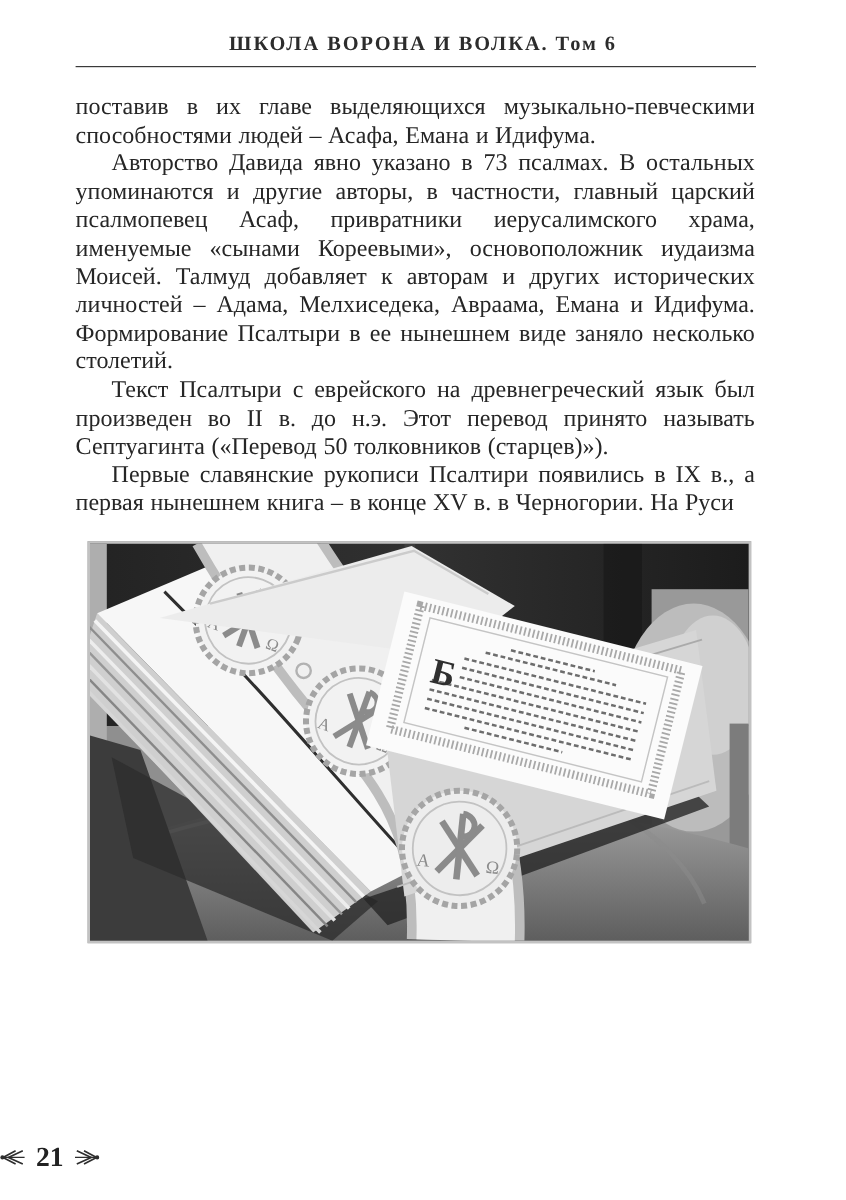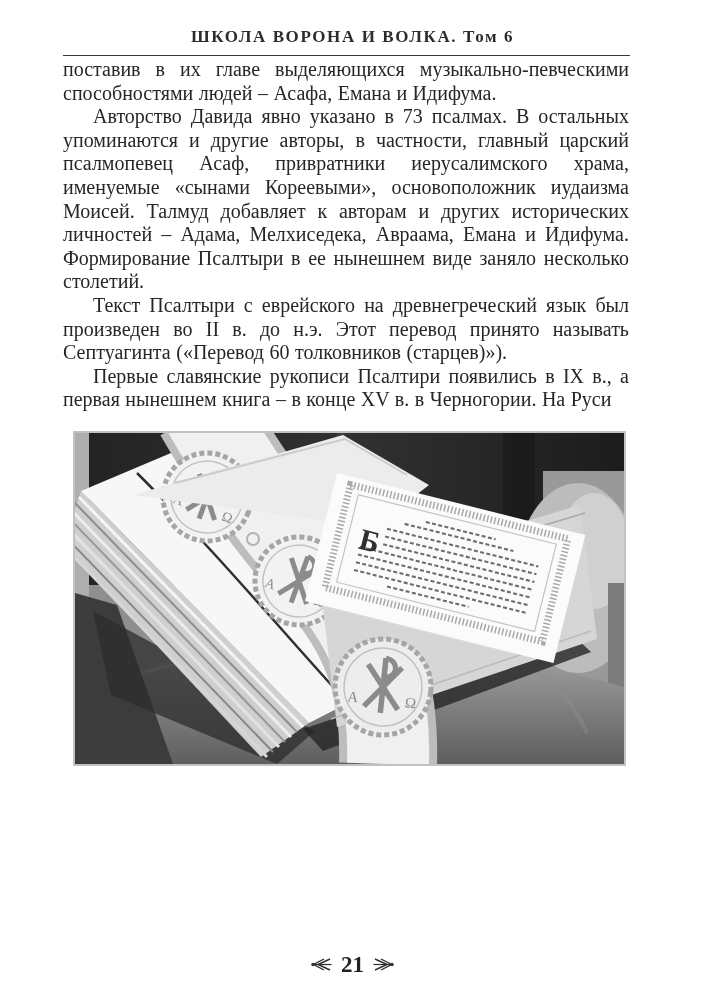--- a/index.html
+++ b/index.html
@@ -21,21 +21,21 @@
     color: #2c2c2c;
     white-space: nowrap;
   }
   .rule {
     margin: 8px 0 0 63px;
     width: 567px;
     border-top: 1.5px solid #3a3a3a;
     height: 0;
   }
   .text-col {
-    margin: 2px 0 0 63px;
+    margin: 22px 0 0 63px;
     width: 566px;
   }
   .para {
     margin: 0;
     font-size: 20px;
     line-height: 23.6px;
     text-align: justify;
     text-indent: 30px;
     hyphens: auto;
     -webkit-hyphens: auto;
@@ -51,21 +51,20 @@
     background: #8f8f8f;
     overflow: hidden;
   }
   .folio {
     position: absolute;
     left: 0;
     bottom: 24px;
     width: 705px;
     display: flex;
     align-items: center;
-    justify-content: center;
     gap: 8px;
   }
   .folio .num {
     font-size: 23px;
     font-weight: bold;
     line-height: 1;
     color: #222222;
   }
   .orn { display: block; }
   .orn.flip { transform: scaleX(-1); }
@@ -74,21 +73,21 @@
 <body>
 
 <div class="page">
 
   <div class="running-head">ШКОЛА ВОРОНА И ВОЛКА. Том 6</div>
   <div class="rule"></div>
 
   <div class="text-col">
     <p class="para no-indent">поставив в их главе выделяющихся музыкально-певческими способностями людей – Асафа, Емана и Идифума.</p>
     <p class="para">Авторство Давида явно указано в 73 псалмах. В остальных упоминаются и другие авторы, в частности, главный царский псалмопевец Асаф, привратники иерусалимского храма, именуемые «сынами Кореевыми», основоположник иудаизма Моисей. Талмуд добавляет к авторам и других исторических личностей – Адама, Мелхиседека, Авраама, Емана и Идифума. Формирование Псалтыри в ее нынешнем виде заняло несколько столетий.</p>
-    <p class="para">Текст Псалтыри с еврейского на древнегреческий язык был произведен во II в. до н.э. Этот перевод принято называть Септуагинта («Перевод 60 толковников (старцев)»).</p>
+    <p class="para">Текст Псалтыри с еврейского на древнегреческий язык был произведен во II в. до н.э. Этот перевод принято называть Септуагинта («Перевод 50 толковников (старцев)»).</p>
     <p class="para">Первые славянские рукописи Псалтири появились в IX в., а первая нынешнем книга – в конце XV в. в Черногории. На Руси</p>
 
     <figure class="photo">
       <svg width="549" height="331" viewBox="0 0 549 331" xmlns="http://www.w3.org/2000/svg">
         <defs>
           <linearGradient id="gDark" x1="0" y1="0" x2="1" y2="0">
             <stop offset="0" stop-color="#232323"></stop>
             <stop offset="0.5" stop-color="#313131"></stop>
             <stop offset="1" stop-color="#1c1c1c"></stop>
           </linearGradient>

